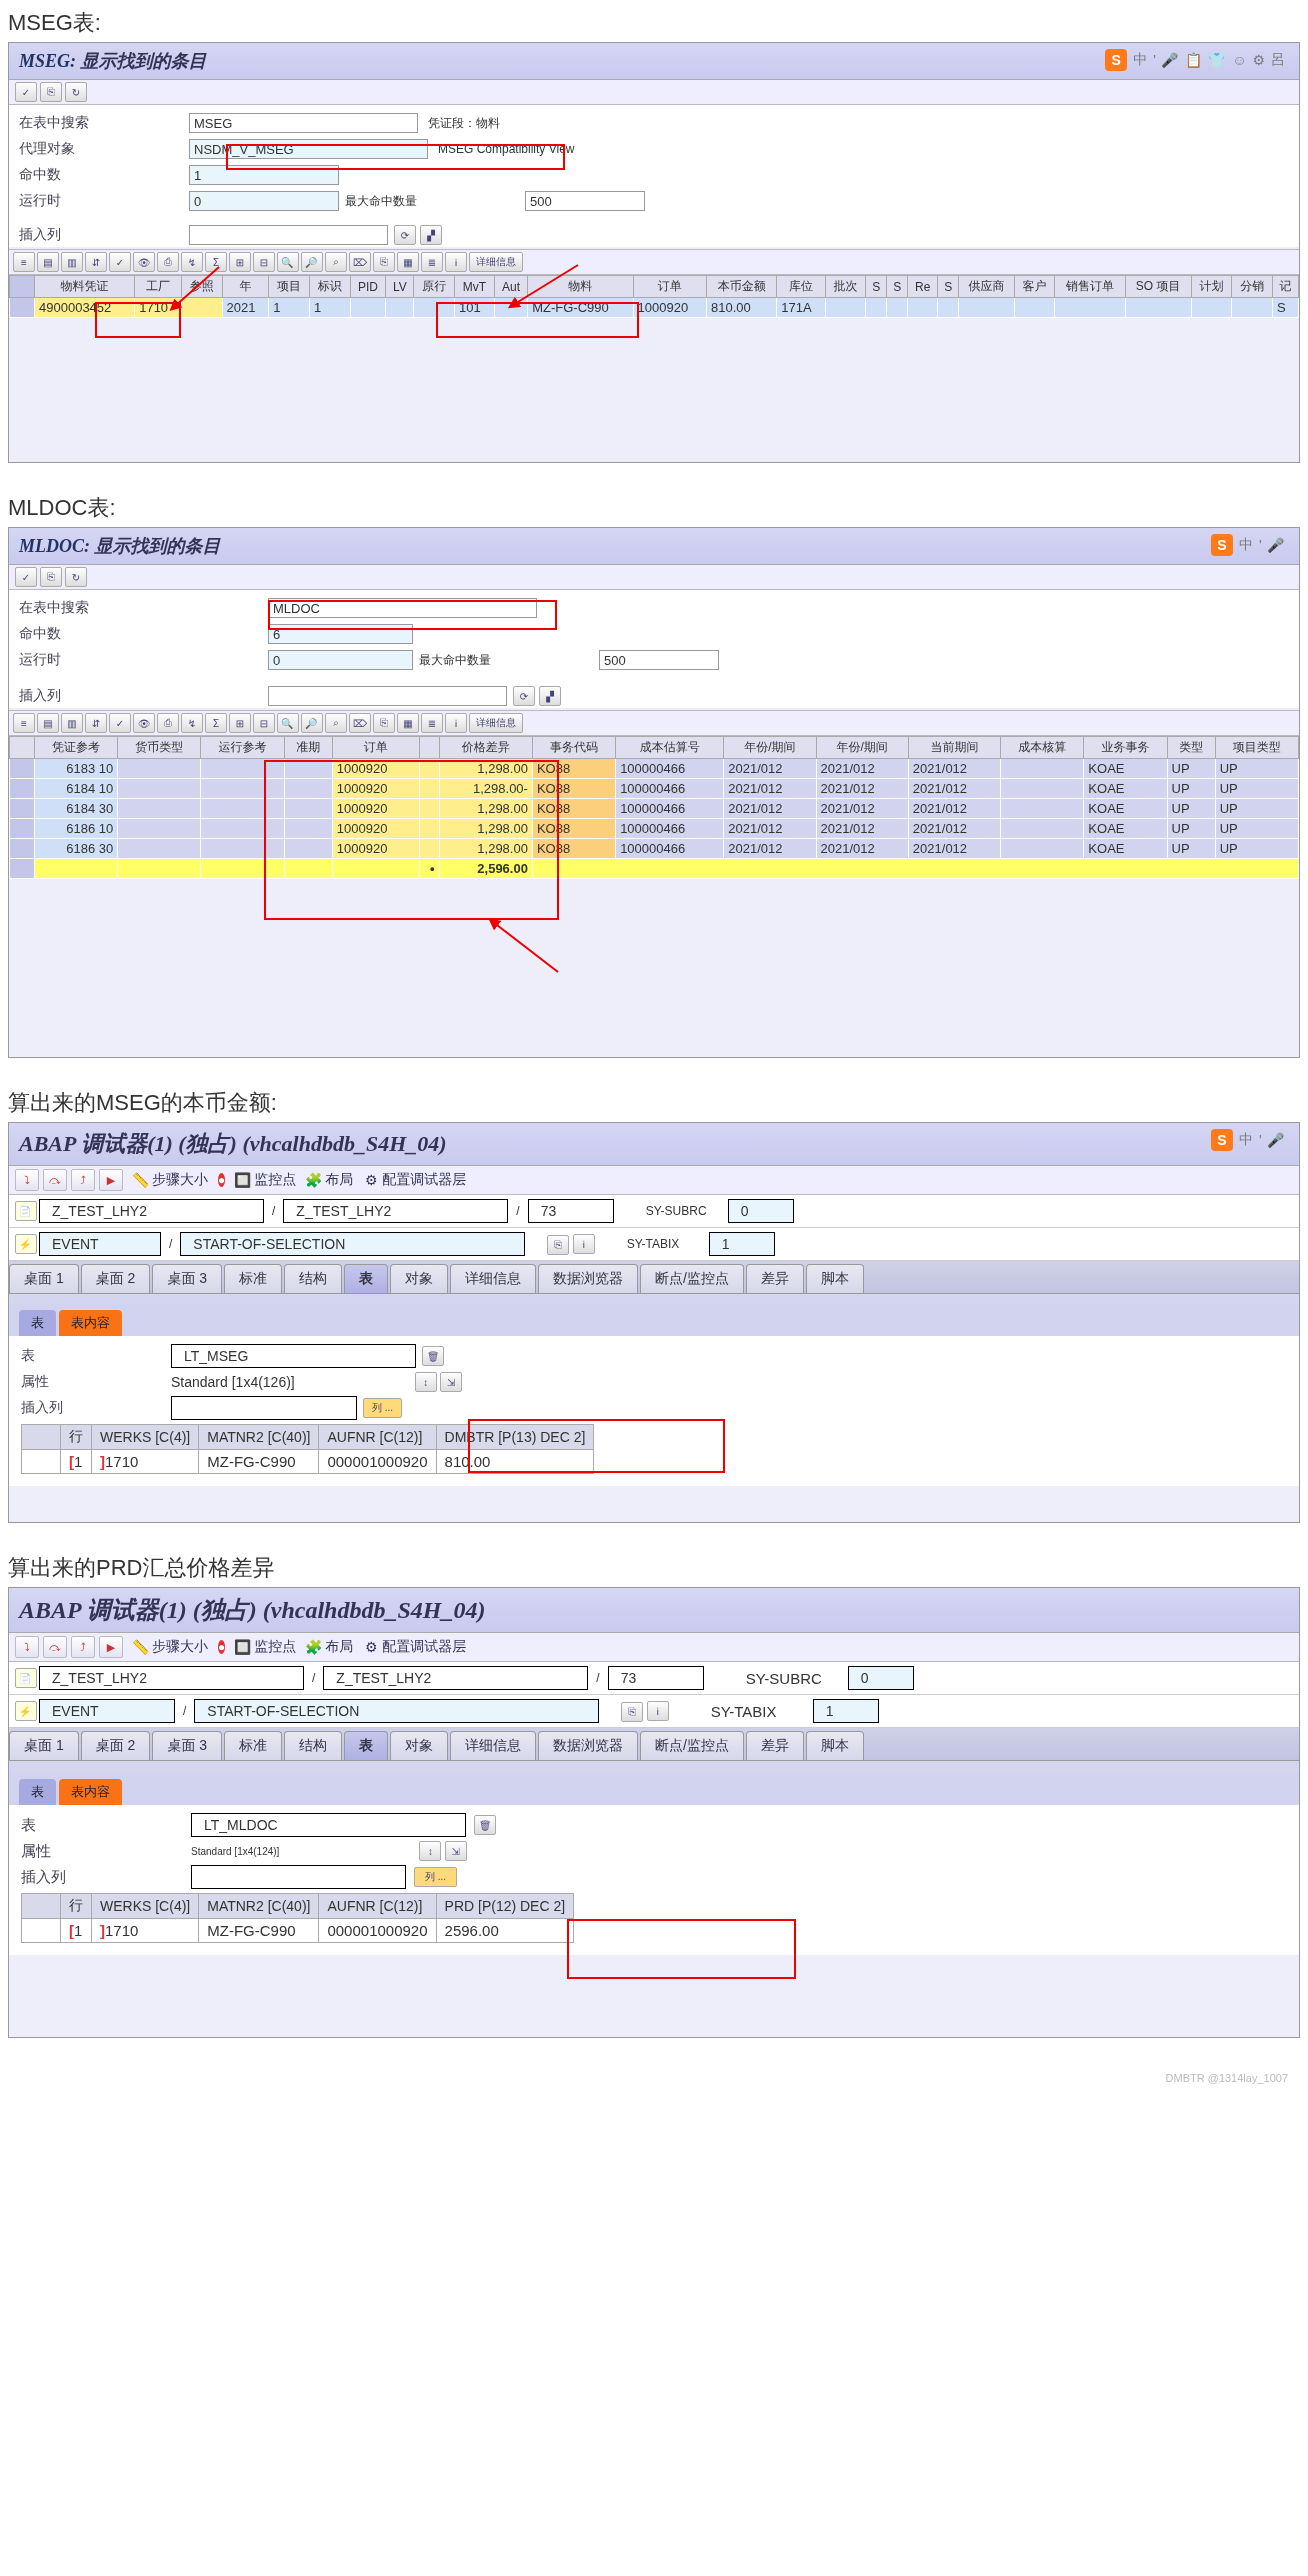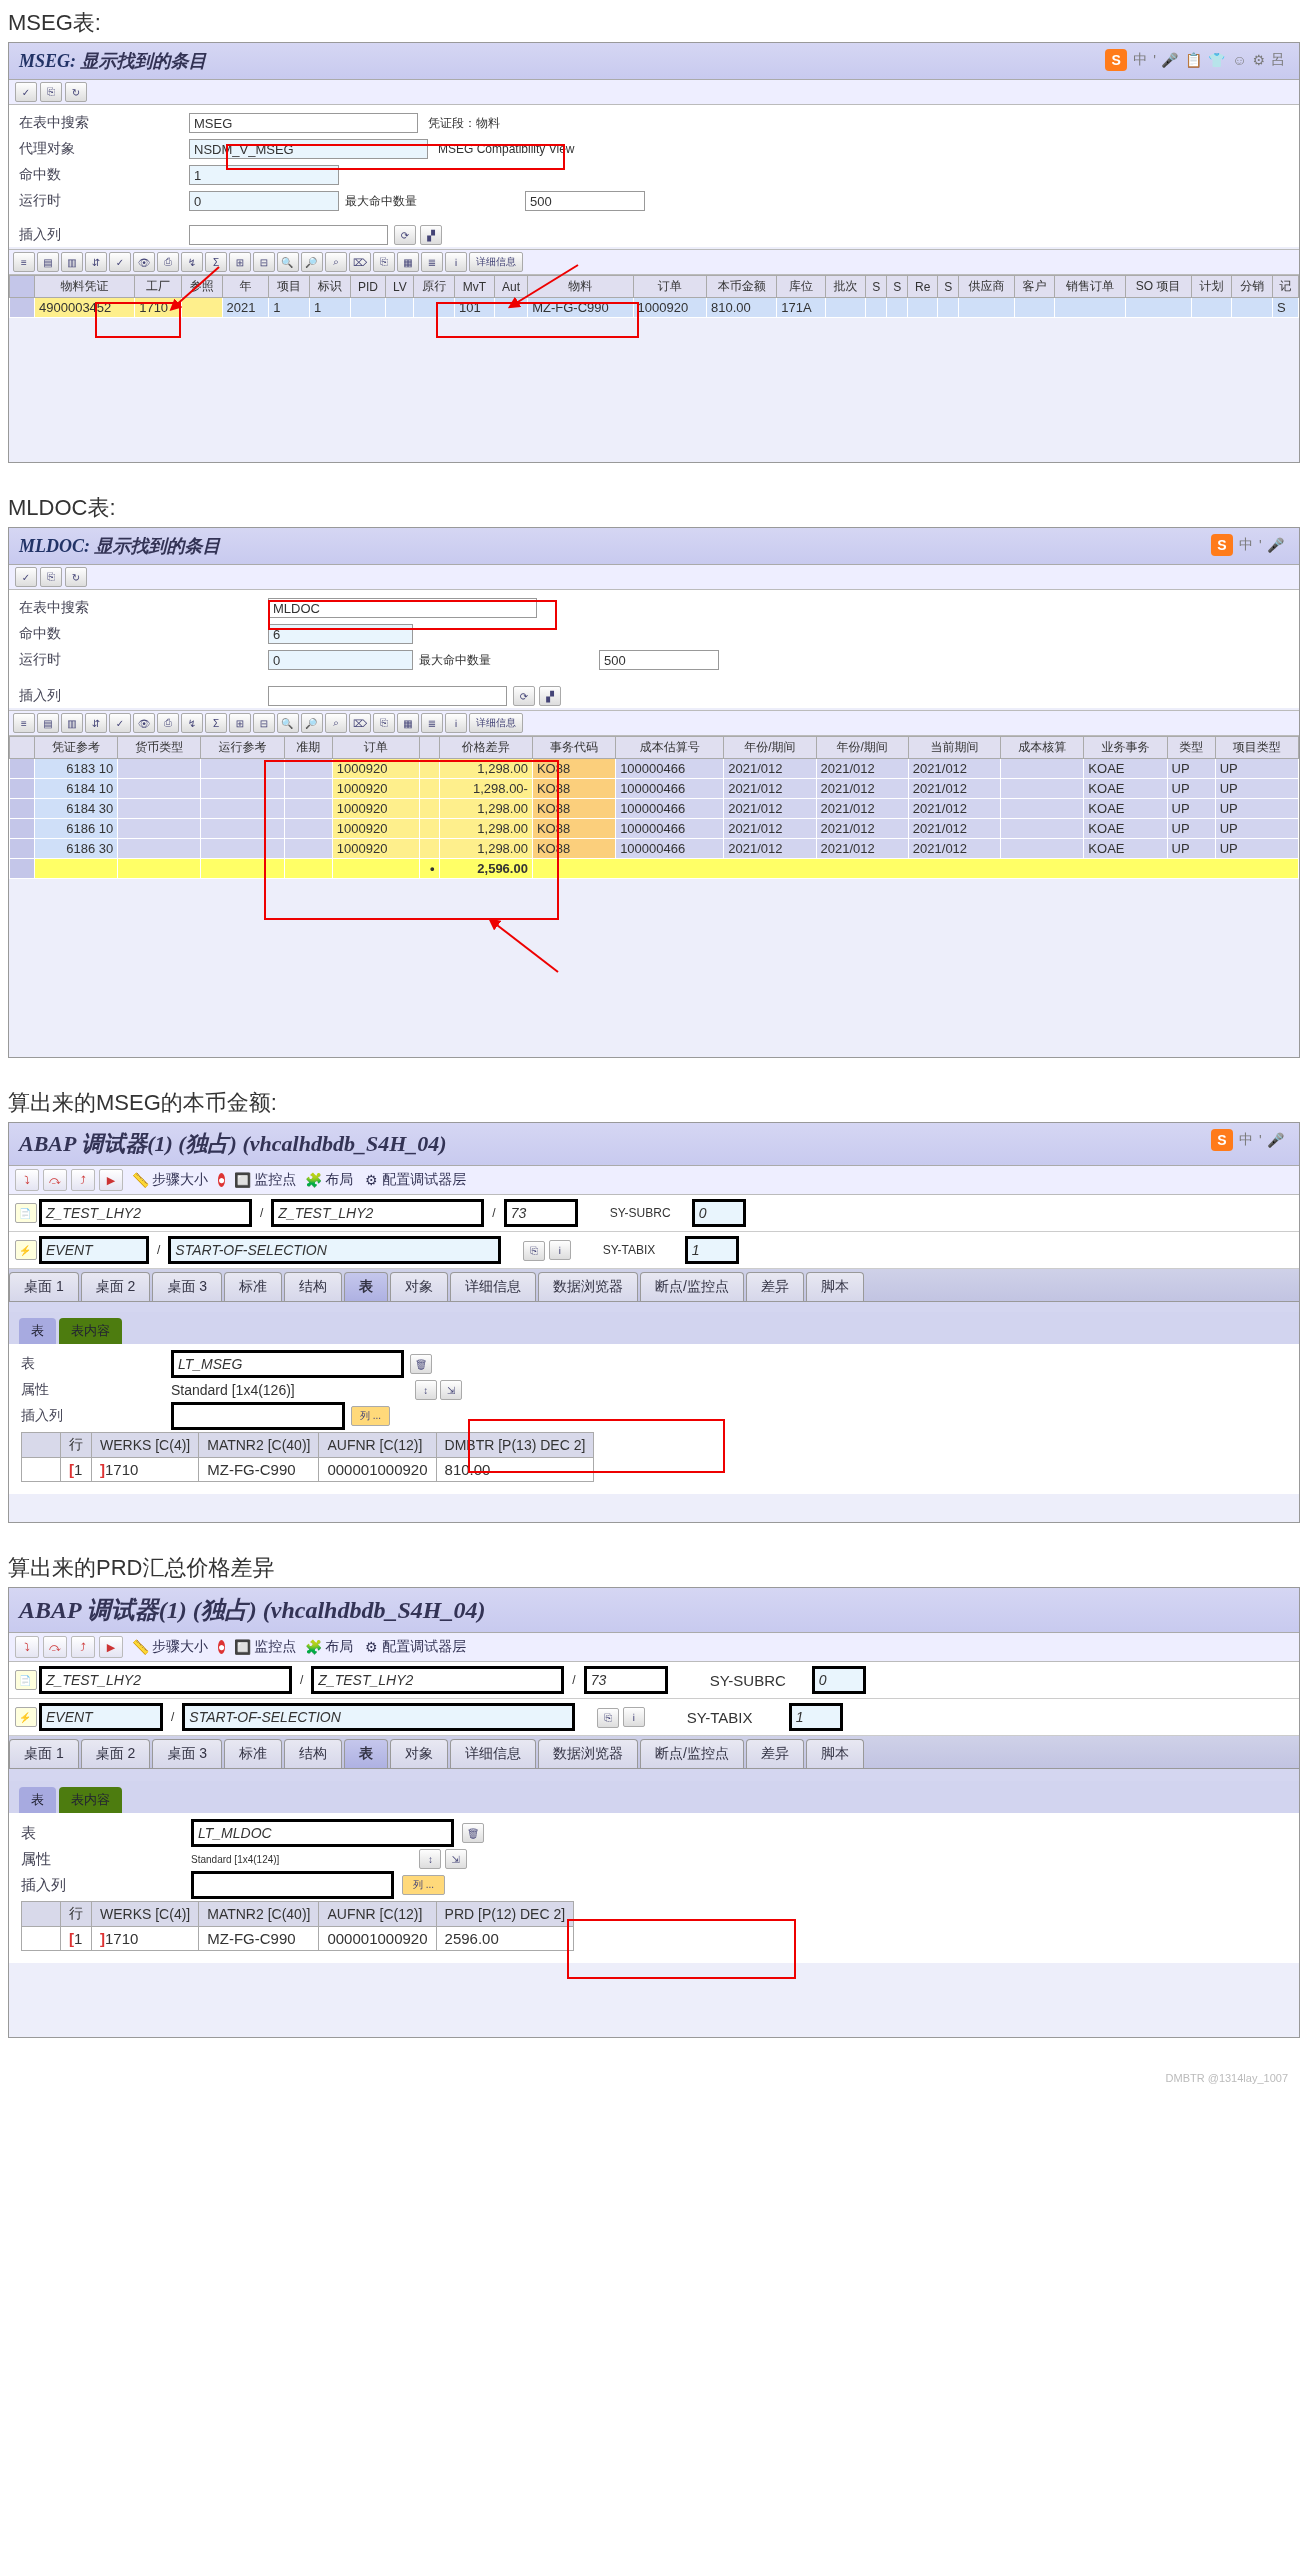--- a/index.html
+++ b/index.html
@@ -22,27 +22,27 @@
   .grid td { background:#d2d4ef; border:1px solid #fff; padding:2px 4px; white-space:nowrap; }
   .grid td.cnt { background:#cfdff8; }
   .grid td.yel { background:#feef8c; }
   .grid td.org { background:#fbcf7c; }
   .grid td.sumrow { background:#ffff66; font-weight:bold; }
   .grid .rowsel { background:#c4c6e9; width:16px; }
   .redbox { border:2px solid #e00; position:absolute; pointer-events:none; box-sizing:border-box; }
   .dbg-titlebar { background:linear-gradient(#d5d6f3,#c8caef); padding:6px 10px; border-bottom:1px solid #aaa; font-family:"Times New Roman",serif; font-style:italic; font-weight:bold; font-size:22px; color:#335; }
   .dbg-toolbar { background:#eef; border-bottom:1px solid #bbb; padding:3px 6px; display:flex; gap:10px; align-items:center; }
   .dbg-info { background:#fff; padding:4px 6px; display:flex; align-items:center; gap:2px; border-bottom:1px solid #ccc; }
-  .fld { border:3px solid #000000; height:22px; padding:0 4px; display:inline-flex; align-items:center; background:#fff; font-size:14px;font-style:italic; }
+  .fld { border:1px solid #000000; height:22px; padding:0 12px; display:inline-flex; align-items:center; background:#fff; font-size:14px; }
   .tabstrip { display:flex; background:linear-gradient(#cfd1e8,#c2c4e2); border-bottom:1px solid #999; }
   .tab { padding:5px 14px; border:1px solid #999; border-bottom:none; background:linear-gradient(#e8e8f2,#d6d7ea); margin-right:2px; margin-top:3px; border-radius:4px 4px 0 0; font-size:14px; color:#334; }
   .tab.act { background:linear-gradient(#c5c7ec,#aeb1e2); font-weight:bold; }
   .subtabs { display:flex; background:#d2d4ef; padding:6px 10px 0; }
   .subtab { padding:4px 12px; background:#a7aae0; color:#223; border-radius:4px 4px 0 0; margin-right:3px; font-size:13px; }
-  .subtab.act { background:#4d7c0f; }
+  .subtab.act { background:#f97316; }
   .dbg-body { background:#fff; padding:8px 12px 12px; }
   .sogou { position:absolute; right:14px; top:6px; display:flex; gap:6px; align-items:center; }
   .sogou .s { background:#ff7b1a; color:#fff; font-weight:bold; width:22px;height:22px;border-radius:4px;display:inline-flex;align-items:center;justify-content:center;font-size:14px;}
   .sogou span { color:#7a7a7a; font-size:14px; }
   .step-icons { display:flex; gap:4px; align-items:center;}
   .step-icons .si { width:22px;height:20px;border:1px solid #bbb;background:linear-gradient(#fff,#e4e4f2);border-radius:2px;display:inline-flex;align-items:center;justify-content:center;font-size:11px;color:#c33;}
   .txt-btn { display:inline-flex;align-items:center;gap:3px;font-size:14px;color:#335; }
   .txt-btn .ico { width:16px;height:16px;display:inline-flex;align-items:center;justify-content:center; }
   .table-small { border-collapse:collapse; }
   .table-small th { background:#d8d9ea; border:1px solid #aaa; padding:3px 8px; font-weight:normal; font-size:14px; text-align:left; }

